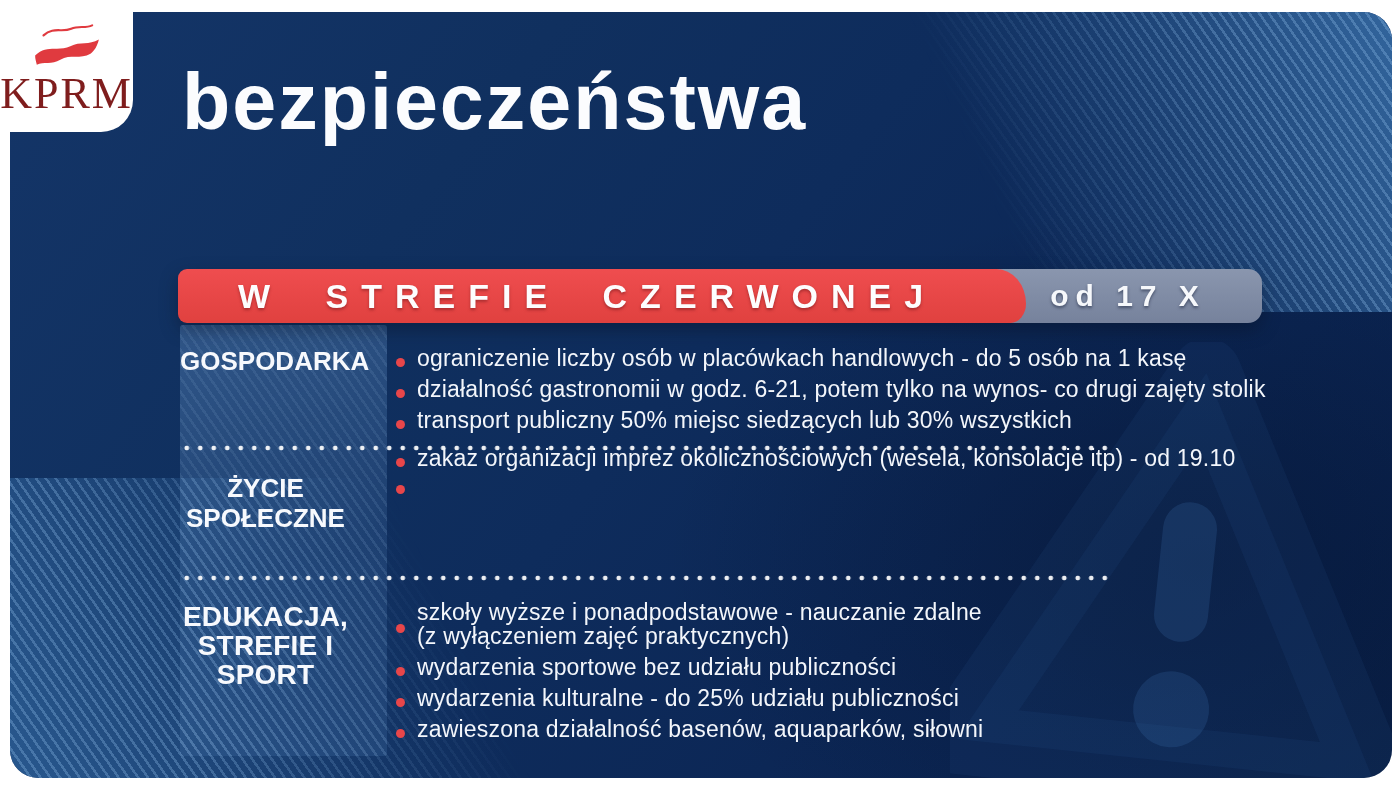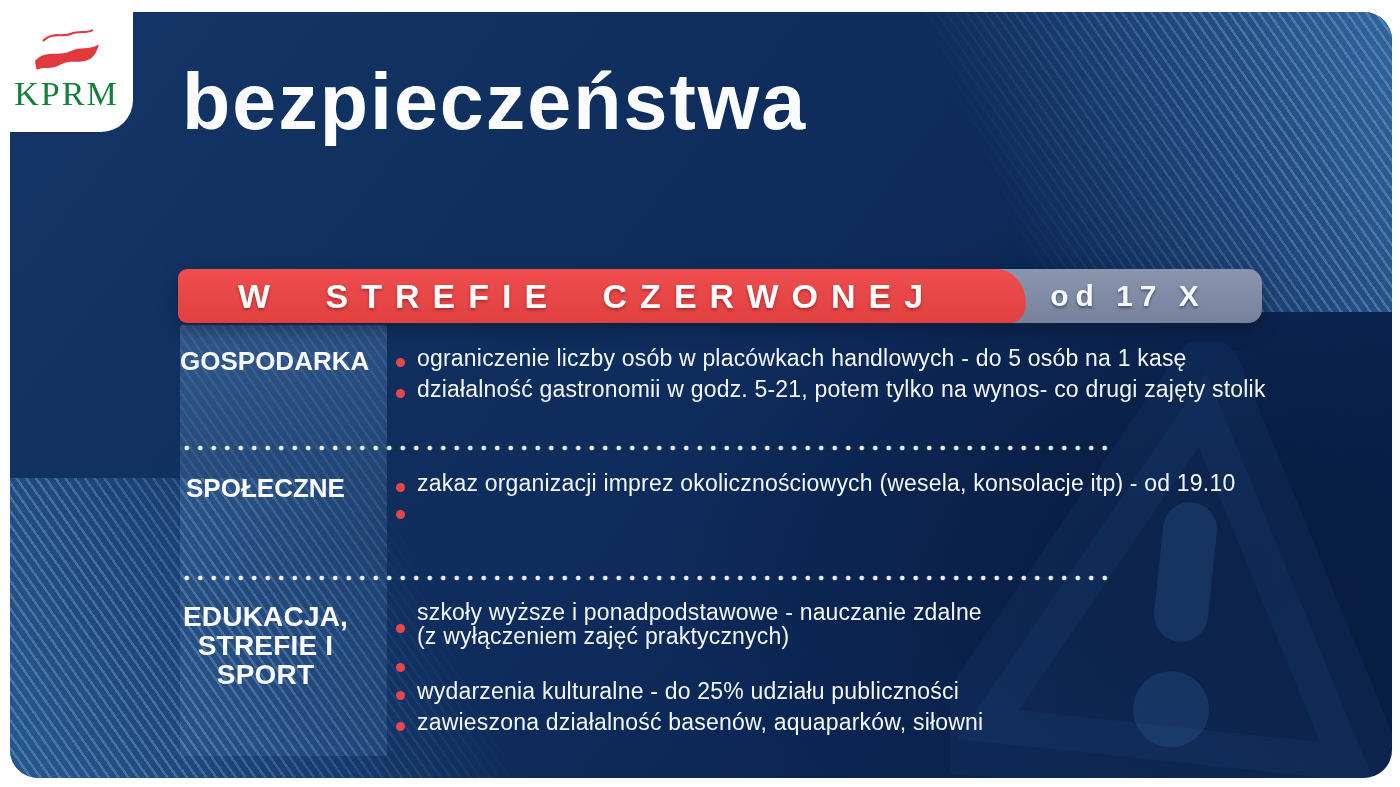--- a/index.html
+++ b/index.html
@@ -46,22 +46,22 @@
   .warn { position:absolute; left:940px; top:330px; width:470px; height:470px; }
   
   .logo-box {
     position:absolute; left:0; top:0; width:133px; height:132px;
     background:#ffffff; border-radius:0 0 32px 0;
     display:flex; flex-direction:column; align-items:center; justify-content:center;
     z-index:5;
   }
   .logo-flag { width:84px; height:52px; margin-top:6px; }
   .logo-text {
-    font-family:"Liberation Serif", serif; font-size:34px; letter-spacing:2px;
-    color:#15803d; line-height:1; margin-top:-2px;
+    font-family:"Liberation Serif", serif; font-size:44px; letter-spacing:2px;
+    color:#7f1d1d; line-height:1; margin-top:-2px;
   }
   
   .title {
     position:absolute; left:172px; top:46px; z-index:2;
     color:#fbfcfe; font-weight:bold; font-size:79px; line-height:87px; letter-spacing:2px;
   }
   
   .banner { position:absolute; left:168px; top:257px; width:1084px; height:54px; z-index:2;
             filter:drop-shadow(0 7px 9px rgba(4,12,30,0.38)); }
   .banner-gray {
@@ -95,21 +95,21 @@
   }
   .cat {
     position:absolute; left:170px; width:171px; z-index:2; text-align:center;
     color:#f7f9fd; font-weight:bold;
   }
   .cat-1 { top:336px; font-size:26px; line-height:27px; }
   .cat-2 { top:461px; font-size:26px; line-height:30px; }
   .cat-3 { top:590px; font-size:28px; line-height:29px; letter-spacing:0.2px; }
   
   .list { position:absolute; left:386px; z-index:2; list-style:none; }
-  .list-1 { top:334px; } .list-2 { top:459px; } .list-3 { top:588px; }
+  .list-1 { top:334px; } .list-2 { top:434px; } .list-3 { top:588px; }
   .item { display:flex; align-items:center; margin-bottom:7px; }
   .dot {
     flex:none; width:9px; height:9px; border-radius:50%;
     background:#e8464a; margin:8px 12px 0 0;
   }
   .txt { color:#f3f6fb; font-size:23px; line-height:24px; letter-spacing:0.2px; white-space:nowrap; }
   
   .dots {
     position:absolute; left:170px; width:934px; height:6px; z-index:2;
     background-image:radial-gradient(circle, rgba(255,255,255,0.92) 2px, rgba(255,255,255,0) 2.7px);
@@ -149,35 +149,40 @@
         <span>W STREFIE CZERWONEJ</span>
       </div>
     </div>
 
     <div class="panel"></div>
 
     <div class="cat cat-1">
       <div>GOSPODARKA</div>
     </div>
     <div class="cat cat-2">
+      <div>ŻYCIE</div>
       <div>SPOŁECZNE</div>
     </div>
     <div class="cat cat-3">
       <div>EDUKACJA,</div>
       <div>STREFIE I SPORT</div>
     </div>
 
     <ul class="list list-1">
       <li class="item">
         <span class="dot"></span>
         <div class="txt">ograniczenie liczby osób w placówkach handlowych - do 5 osób na 1 kasę</div>
       </li>
       <li class="item">
         <span class="dot"></span>
-        <div class="txt">działalność gastronomii w godz. 5-21, potem tylko na wynos- co drugi zajęty stolik</div>
+        <div class="txt">działalność gastronomii w godz. 6-21, potem tylko na wynos- co drugi zajęty stolik</div>
+      </li>
+      <li class="item">
+        <span class="dot"></span>
+        <div class="txt">transport publiczny 50% miejsc siedzących lub 30% wszystkich</div>
       </li>
     </ul>
 
     <div class="dots dots-1"></div>
 
     <ul class="list list-2">
       <li class="item">
         <span class="dot"></span>
         <div class="txt">zakaz organizacji imprez okolicznościowych (wesela, konsolacje itp) - od 19.10</div>
       </li>
@@ -191,20 +196,21 @@
     <ul class="list list-3">
       <li class="item">
         <span class="dot"></span>
         <div class="txt">
           <div>szkoły wyższe i ponadpodstawowe - nauczanie zdalne</div>
           <div>(z wyłączeniem zajęć praktycznych)</div>
         </div>
       </li>
       <li class="item">
         <span class="dot"></span>
+        <div class="txt">wydarzenia sportowe bez udziału publiczności</div>
       </li>
       <li class="item">
         <span class="dot"></span>
         <div class="txt">wydarzenia kulturalne - do 25% udziału publiczności</div>
       </li>
       <li class="item">
         <span class="dot"></span>
         <div class="txt">zawieszona działalność basenów, aquaparków, siłowni</div>
       </li>
     </ul>

